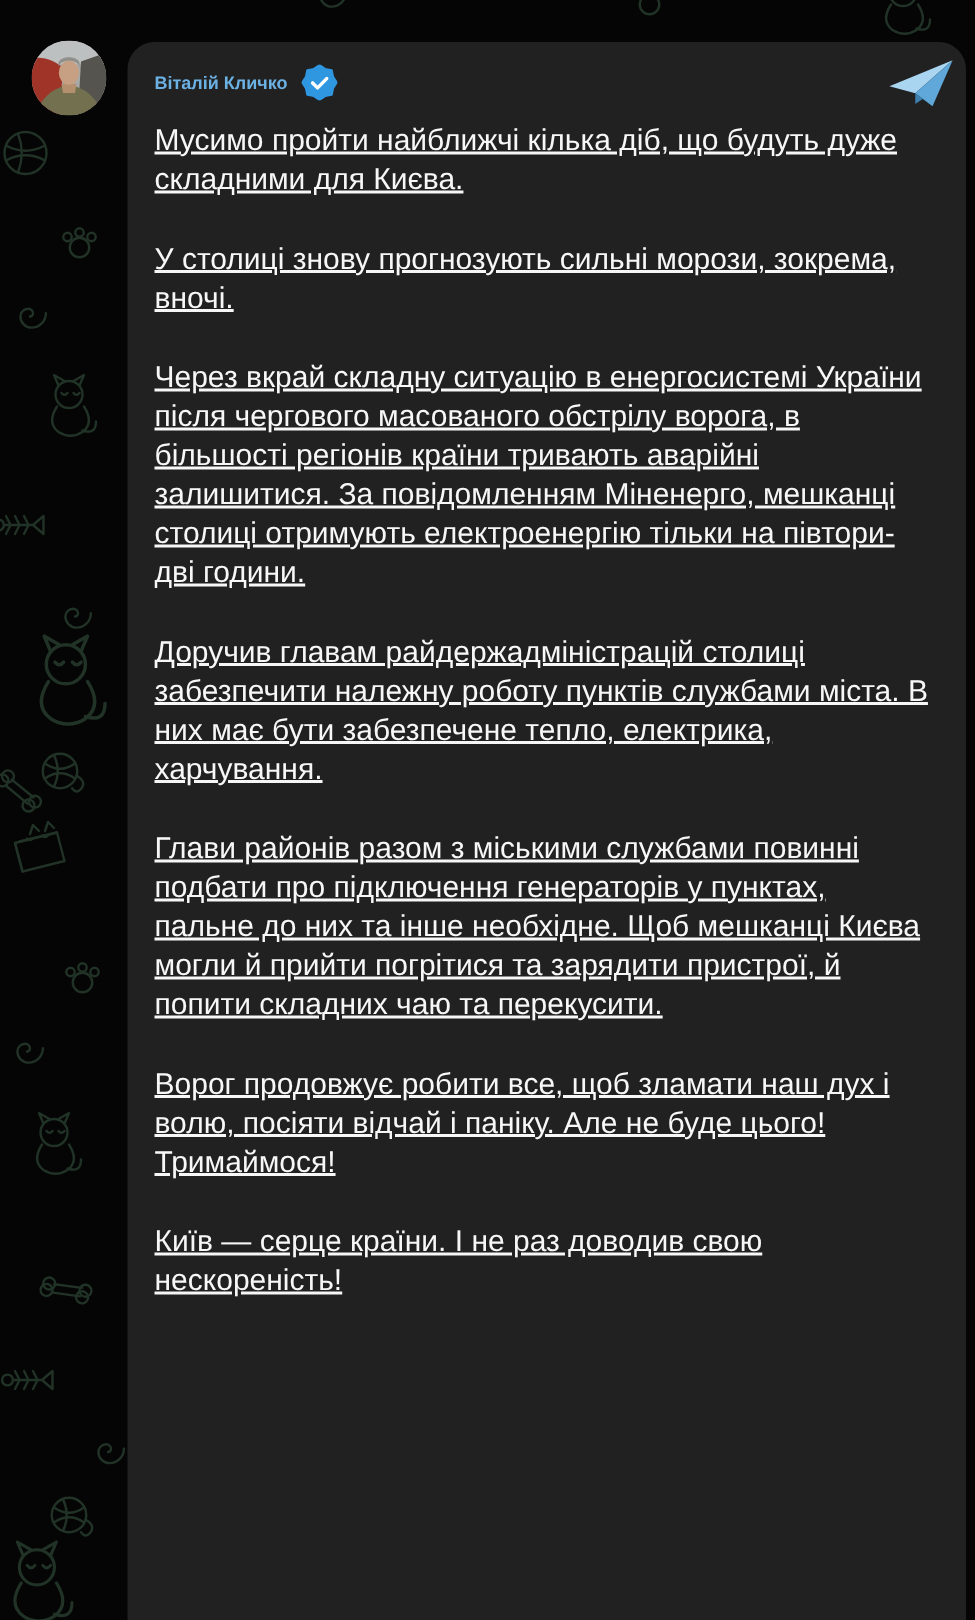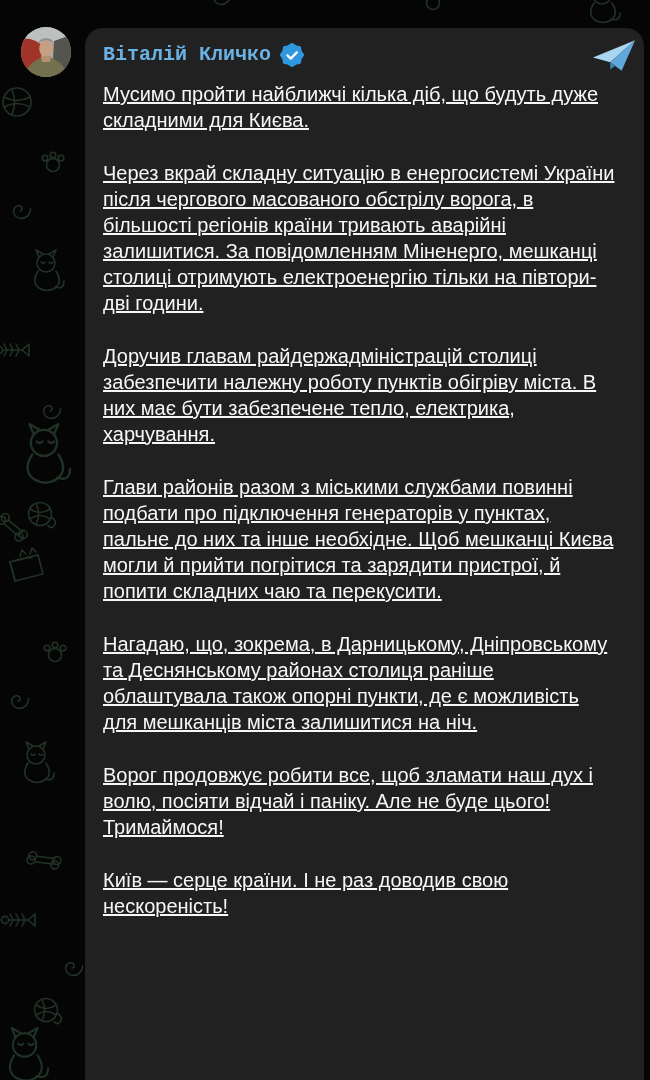--- a/index.html
+++ b/index.html
@@ -30,22 +30,22 @@
     position: absolute; left: 85px; top: 28px; right: 6px; bottom: -24px;
     background: #212121;
     border-radius: 18px 18px 0 0;
   }
   .bubble-header {
     display: flex; align-items: center; gap: 9px;
     padding: 15px 60px 0 18px;
     height: 24px;
   }
   .channel-name {
-    color: #6cb1e3; font-size: 20px; font-weight: 700;
-    line-height: 24px; white-space: nowrap; cursor: pointer; font-family: Liberation Mono, monospace;
+    color: #6cb1e3; font-size: 12px; font-weight: 700;
+    line-height: 24px; white-space: nowrap; cursor: pointer;
   }
   .verified-badge { width: 24px; height: 24px; flex: 0 0 auto; }
   .verified-badge svg { display: block; }
 
   .share-plane {
     position: absolute; top: 11px; right: 7px;
     width: 46px; height: 33px; cursor: pointer;
   }
   .share-plane svg { display: block; }
 
@@ -264,38 +264,36 @@
     <svg width="46" height="33" viewBox="0 0 48 34">
       <path d="M46,1 L2,19 L20,24 Z" fill="#a9d5f1"></path>
       <path d="M46,1 L20,24 L32,33 Z" fill="#5fa8d9"></path>
       <path d="M20,24 L20,31.5 L25.5,27.7 Z" fill="#3e7fae"></path>
     </svg>
   </span>
 
   <div class="message-text">
       <div class="paragraph">Мусимо пройти найближчі кілька діб, що будуть дуже
 складними для Києва.</div>
+      <div class="paragraph">У столиці знову прогнозують сильні морози, зокрема,
+вночі.</div>
       <div class="paragraph">Через вкрай складну ситуацію в енергосистемі України
 після чергового масованого обстрілу ворога, в
 більшості регіонів країни тривають аварійні
 залишитися. За повідомленням Міненерго, мешканці
 столиці отримують електроенергію тільки на півтори-
 дві години.</div>
       <div class="paragraph">Доручив главам райдержадміністрацій столиці
-забезпечити належну роботу пунктів обігріву міста. В
+забезпечити належну роботу пунктів службами міста. В
 них має бути забезпечене тепло, електрика,
 харчування.</div>
       <div class="paragraph">Глави районів разом з міськими службами повинні
 подбати про підключення генераторів у пунктах,
 пальне до них та інше необхідне. Щоб мешканці Києва
 могли й прийти погрітися та зарядити пристрої, й
 попити складних чаю та перекусити.</div>
-      <div class="paragraph">Нагадаю, що, зокрема, в Дарницькому, Дніпровському
-та Деснянському районах столиця раніше
-облаштувала також опорні пункти, де є можливість
-для мешканців міста залишитися на ніч.</div>
       <div class="paragraph">Ворог продовжує робити все, щоб зламати наш дух і
 волю, посіяти відчай і паніку. Але не буде цього!
 Тримаймося!</div>
       <div class="paragraph">Київ — серце країни. І не раз доводив свою
 нескореність!</div>
     </div>
 </div>
 
 </body></html>

